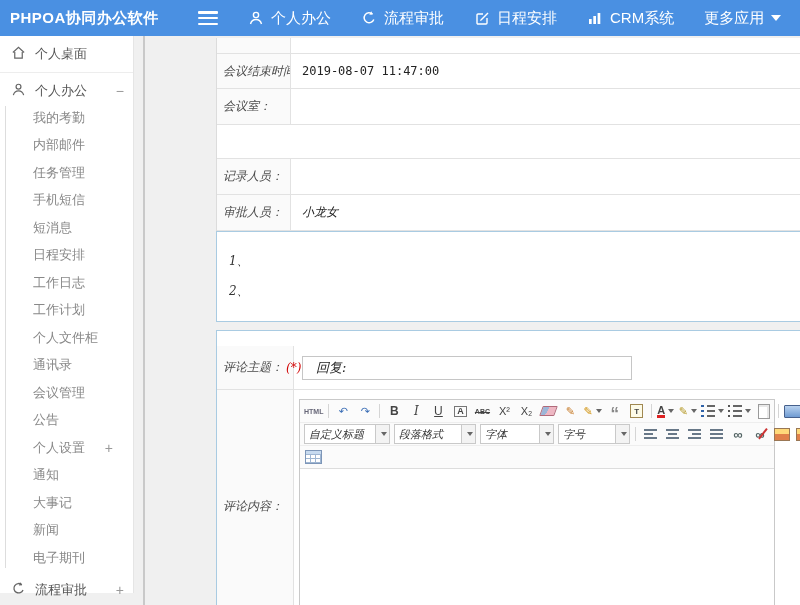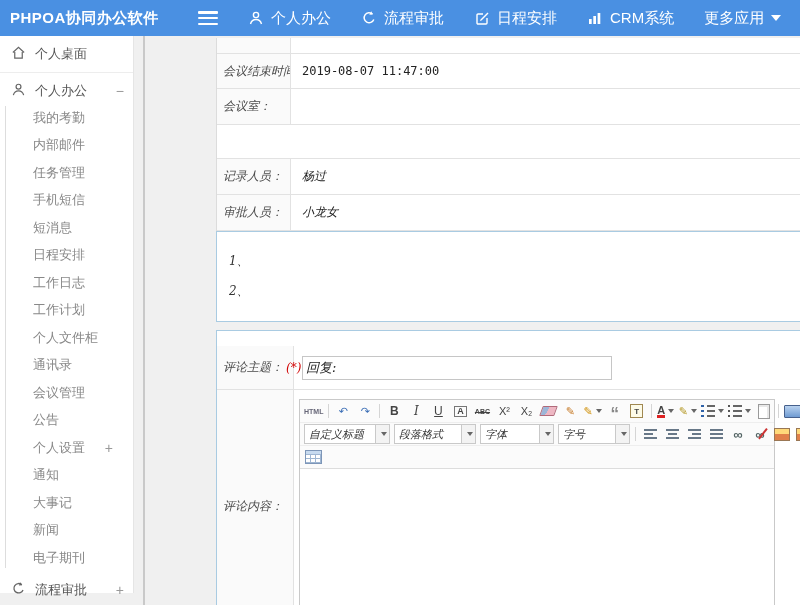--- a/index.html
+++ b/index.html
@@ -33,21 +33,21 @@
   .content-box{border:1px solid #a9cbe2;border-right:none;background:#fff;height:75px;padding:14px 0 0 12px;box-sizing:content-box;margin-left:-1px;}
   .content-box div{font:italic 12px "DejaVu Serif",serif;color:#333;line-height:30px;}
   
   .c-table{position:absolute;left:216px;top:330px;width:584px;height:275px;border-left:1px solid #a9cbe2;border-top:1px solid #a9cbe2;background:#fff;overflow:hidden;}
   .c-row{display:flex;}
   .c-row.subject{height:43px;border-bottom:1px solid #e2e2e2;margin-top:15px;}
   .c-row.content{height:232px;}
   .c-label{width:77px;background:#fafafa;border-right:1px solid #e2e2e2;display:flex;align-items:center;padding-left:6px;box-sizing:border-box;font:italic 12px "DejaVu Serif",serif;color:#4a4a4a;white-space:nowrap;}
   .c-label .req{color:#d20000;margin-left:3px;font-style:italic;}
   .c-value{flex:1;display:flex;align-items:center;}
-  .subject-input{margin-left:8px;width:302px;height:18px;border:1px solid #c6c6c6;padding:2px 3px;font:italic 13px "DejaVu Serif",serif;color:#222;outline:none;background:#fff;}
+  .subject-input{margin-left:8px;width:302px;height:18px;border:1px solid #c6c6c6;padding:2px 13px;font:italic 13px "DejaVu Serif",serif;color:#222;outline:none;background:#fff;}
   
   .editor{margin:9px 0 0 5px;width:476px;height:223px;border:1px solid #c9c9c9;background:#fff;display:flex;flex-direction:column;box-sizing:border-box;}
   .tb-row{display:flex;align-items:center;padding:1px 2px;flex-wrap:nowrap;background:#fbfbfb;}
   .tb-row.r1{border-bottom:1px solid #eee;}
   .tb-row.r2{border-bottom:1px solid #eee;}
   .tb-row.r3{border-bottom:1px solid #ddd;}
   .tbtn{height:18px;min-width:18px;display:flex;align-items:center;justify-content:center;margin:0 1px;border:1px solid transparent;border-radius:2px;cursor:pointer;flex:0 0 auto;}
   .tsep{width:1px;height:14px;background:#d5d5d5;margin:0 3px;flex:0 0 auto;}
   .glyph{font-size:11px;color:#444;line-height:1;}
   .g-html{font-size:7px;font-weight:bold;color:#667;letter-spacing:0;}
@@ -238,21 +238,20 @@
         <div class="m-value mono">2019-08-07 11:47:00</div>
       </div>
       <div class="m-row" style="height:35px">
         <div class="m-label">会议室：</div>
       </div>
       <div class="m-row" style="height:33px">
         <div class="m-value"></div>
       </div>
       <div class="m-row" style="height:35px">
         <div class="m-label">记录人员：</div>
-        <div class="m-value">杨过</div>
       </div>
       <div class="m-row" style="height:35px">
         <div class="m-label">审批人员：</div>
         <div class="m-value">小龙女</div>
       </div>
     </div>
   <div class="content-box">
       <div>1、</div>
       <div>2、</div>
     </div>

